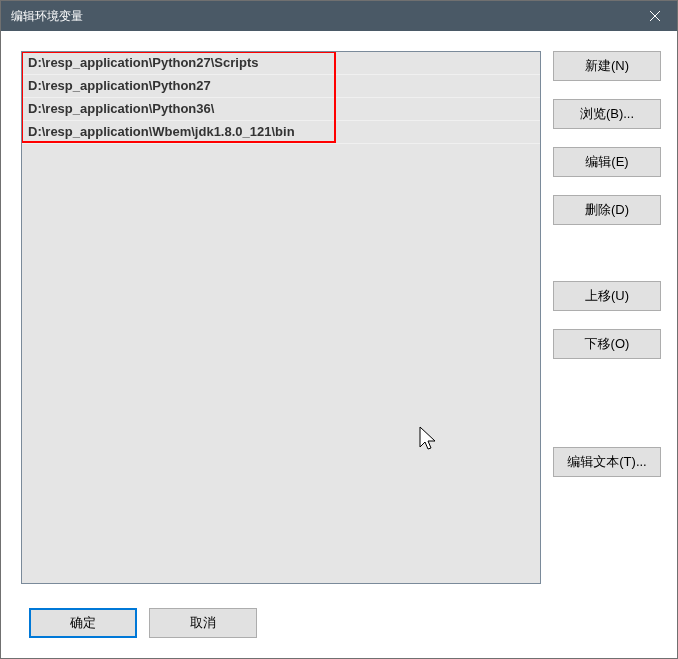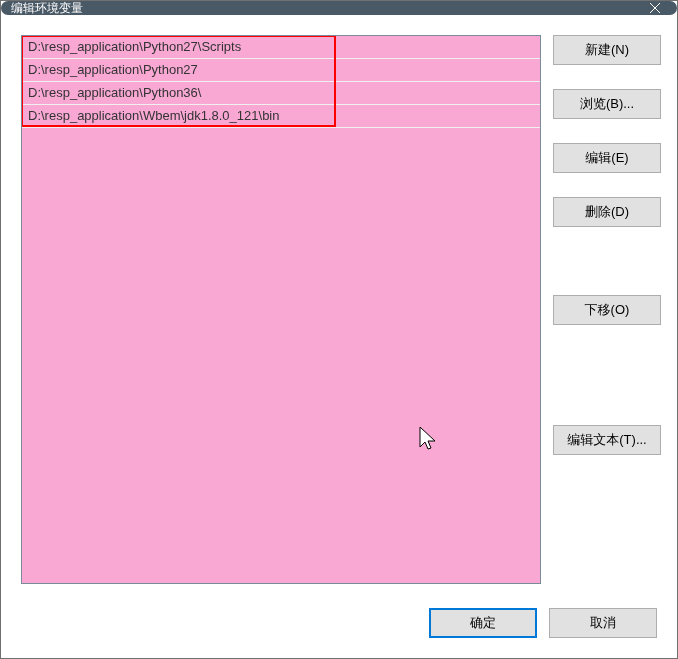--- a/index.html
+++ b/index.html
@@ -17,28 +17,27 @@
     }
     .window {
       width: 678px;
       height: 659px;
       background: #ffffff;
       border: 1px solid #707070;
       display: flex;
       flex-direction: column;
     }
     .titlebar {
-      height: 14px;
+      height: 30px;
       background: #4a5966;
       display: flex;
       align-items: center;
       justify-content: space-between;
       padding: 0 0 0 10px;
       color: #ffffff;
-      border-radius: 7px;
     }
     .titlebar-title {
       font-size: 12px;
     }
     .titlebar-close {
       width: 45px;
       height: 30px;
       display: flex;
       align-items: center;
       justify-content: center;
@@ -48,23 +47,24 @@
     }
     .content-area {
       flex: 1;
       display: flex;
       padding: 20px 16px 10px 20px;
       gap: 12px;
     }
     .list-container {
       flex: 1;
       border: 1px solid #7a8a9a;
-      background: #f9a8d4;
+      background: #e5e5e5;
       overflow: hidden;
       position: relative;
+      font-weight: bold;
     }
     .highlight-box {
       position: absolute;
       top: -1px;
       left: -1px;
       width: 315px;
       height: 92px;
       border: 2px solid #ff0000;
       pointer-events: none;
       z-index: 10;
@@ -79,41 +79,40 @@
       color: #333333;
       border-bottom: 1px solid #f0f0f0;
       white-space: nowrap;
       cursor: pointer;
       line-height: 16px;
     }
     .button-column {
       width: 108px;
       display: flex;
       flex-direction: column;
-      gap: 24px;
+      gap: 18px;
     }
     .btn {
       height: 30px;
       border: 1px solid #adadad;
       background: #e1e1e1;
       font-family: inherit;
       font-size: 13px;
       cursor: pointer;
       color: #000000;
     }
     .spacer-small {
       height: 20px;
     }
     .spacer-large {
       height: 52px;
     }
     .footer {
       padding: 14px 20px 20px 28px;
       display: flex;
-      justify-content: flex-end;
       gap: 12px;
     }
     .footer .btn {
       width: 108px;
     }
     .btn-primary {
       border: 2px solid #0078d7;
       background: #e1e1e1;
     }
     .cursor-icon {
@@ -150,20 +149,21 @@
         <div class="list-item">D:\resp_application\Wbem\jdk1.8.0_121\bin</div>
       </div>
     </div>
 
     <div class="button-column">
       <button class="btn">新建(N)</button>
       <button class="btn">浏览(B)...</button>
       <button class="btn">编辑(E)</button>
       <button class="btn">删除(D)</button>
       <div class="spacer-small"></div>
+      <button class="btn">上移(U)</button>
       <button class="btn">下移(O)</button>
       <div class="spacer-large"></div>
       <button class="btn">编辑文本(T)...</button>
     </div>
   </div>
 
   <div class="footer">
     <button class="btn btn-primary">确定</button>
     <button class="btn">取消</button>
   </div>

